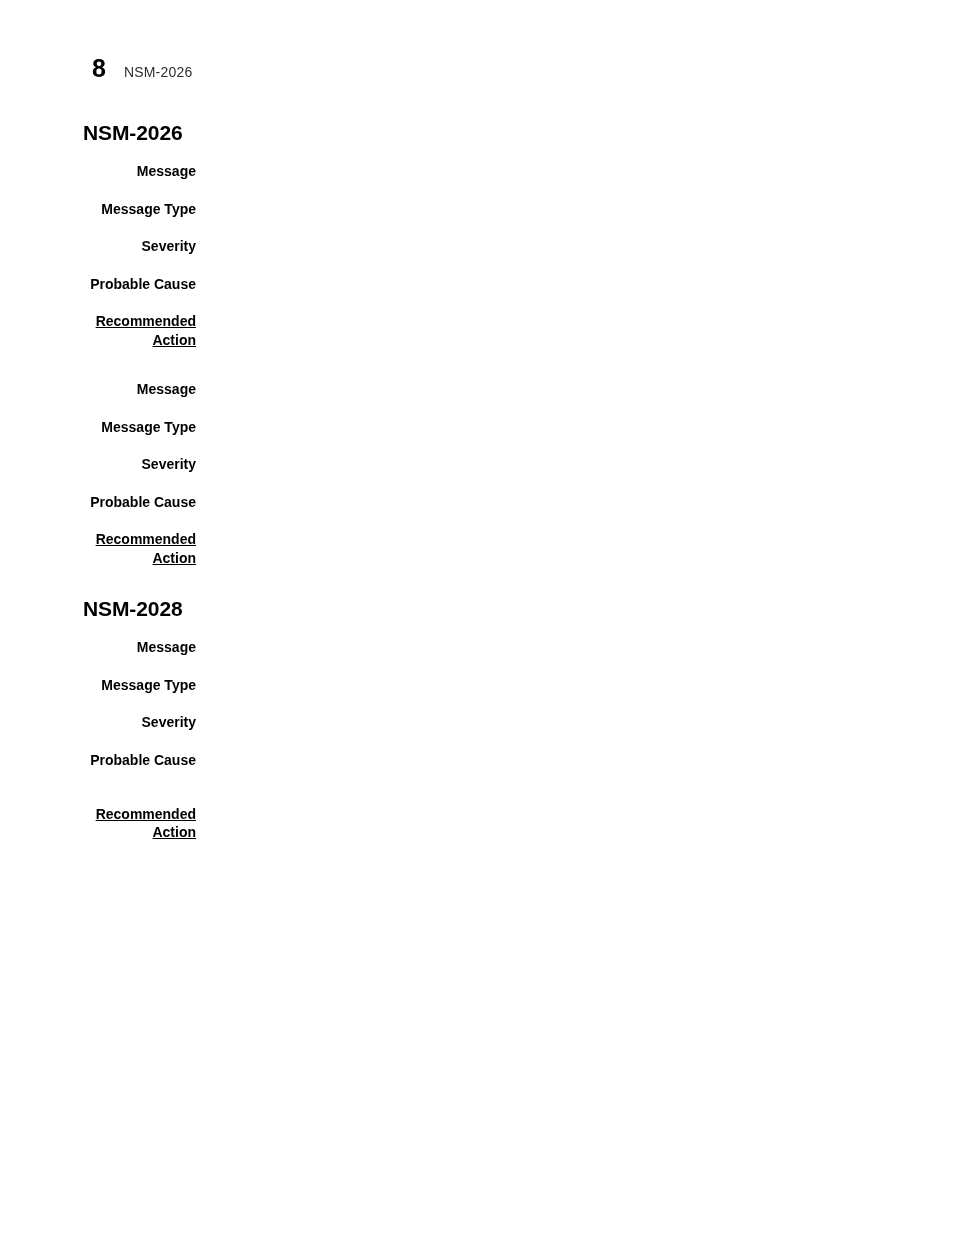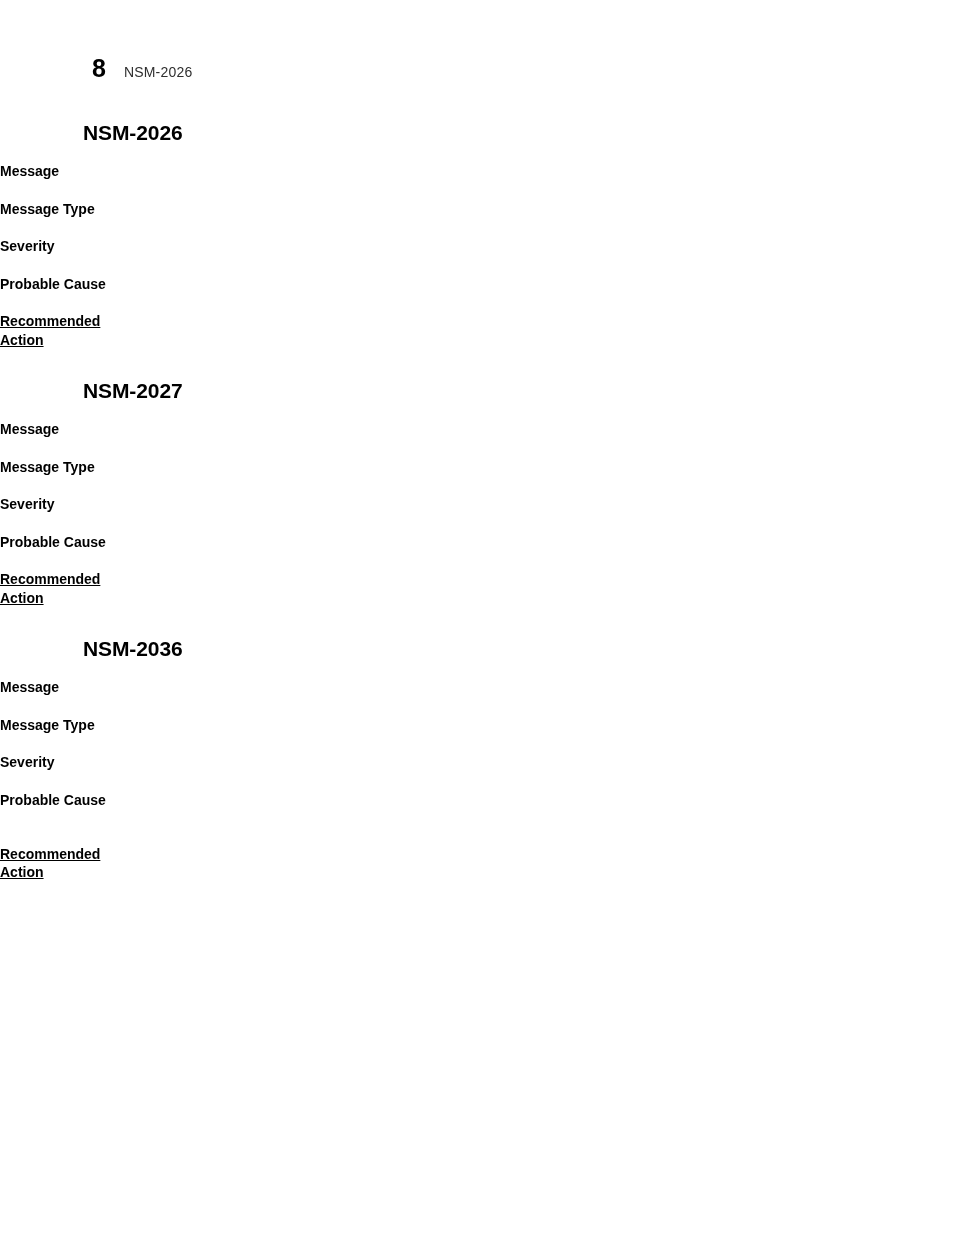--- a/index.html
+++ b/index.html
@@ -89,20 +89,21 @@
   }
 
   
   .field-row.extra-gap {
     margin-top: 35px;
   }
 
   .field-label {
     width: 196px;
     flex: 0 0 196px;
+    text-align: right;
     font-size: 14px;
     font-weight: bold;
     line-height: 18.5px;
     color: #000000;
     padding-right: 0;
     box-sizing: border-box;
     white-space: pre-line;
     letter-spacing: 0px;
   }
 
@@ -155,21 +156,20 @@
             <div class="field-value"></div>
           </div>
           <div class="field-row">
             <div class="field-label">Recommended
 Action</div>
             <div class="field-value"></div>
           </div>
         </div>
       </div>
       <div class="section">
-        <div class="section-heading">NSM-2027</div>
         <div class="fields">
           <div class="field-row">
             <div class="field-label">Message</div>
             <div class="field-value"></div>
           </div>
           <div class="field-row">
             <div class="field-label">Message Type</div>
             <div class="field-value"></div>
           </div>
           <div class="field-row">
@@ -181,21 +181,21 @@
             <div class="field-value"></div>
           </div>
           <div class="field-row">
             <div class="field-label">Recommended
 Action</div>
             <div class="field-value"></div>
           </div>
         </div>
       </div>
       <div class="section">
-        <div class="section-heading">NSM-2036</div>
+        <div class="section-heading">NSM-2028</div>
         <div class="fields">
           <div class="field-row">
             <div class="field-label">Message</div>
             <div class="field-value"></div>
           </div>
           <div class="field-row">
             <div class="field-label">Message Type</div>
             <div class="field-value"></div>
           </div>
           <div class="field-row">

